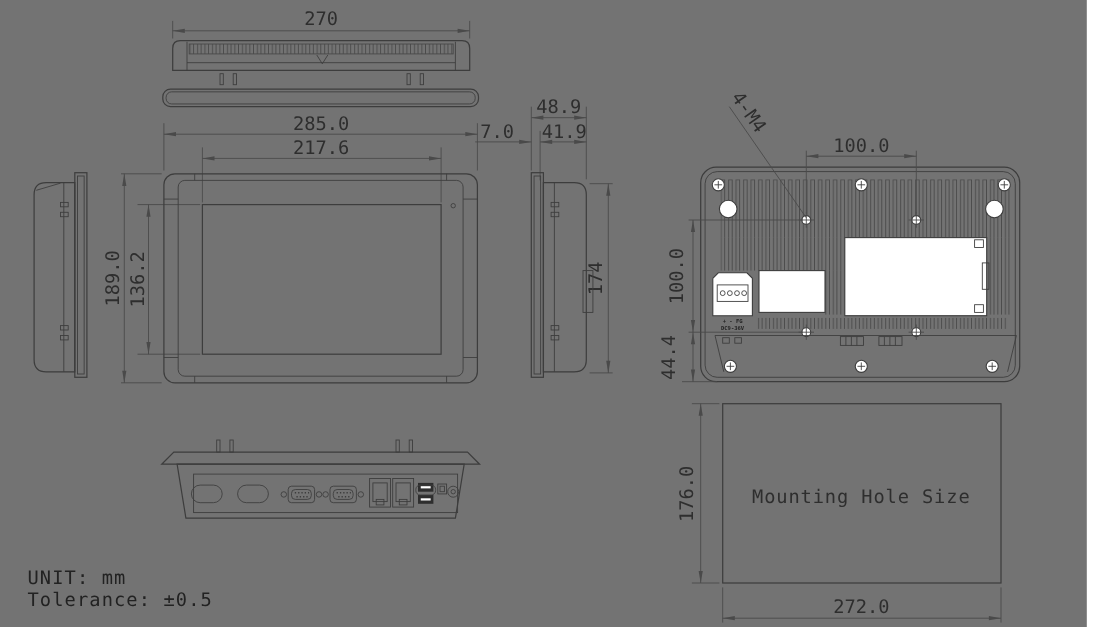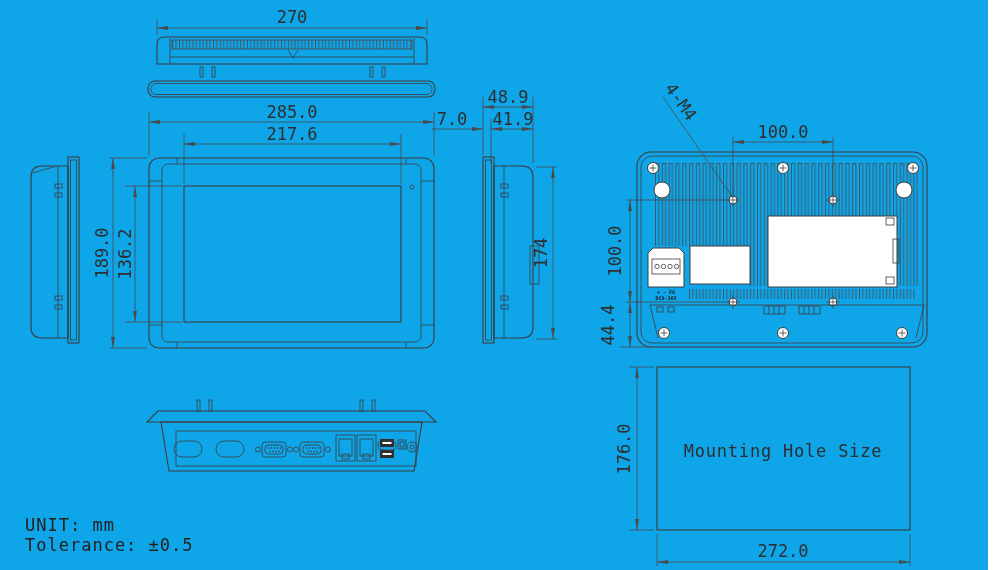--- a/index.html
+++ b/index.html
@@ -1,16 +1,16 @@
 <!DOCTYPE html>
 <html><head>
 <meta charset="utf-8">
 <style>
   html,body{margin:0;padding:0;background:#ffffff;}
-  .stage{width:988px;height:570px;position:relative;background:#0ea5e9;overflow:hidden;}
+  .stage{width:988px;height:570px;position:relative;background:#737373;overflow:hidden;}
   .ol{fill:none;stroke:#3d3d3d;stroke-width:1.1;}        
   .tl{fill:none;stroke:#3d3d3d;stroke-width:0.8;}        
   .dim{fill:none;stroke:#4a4a4a;stroke-width:0.8;}       
   .wf{fill:#ffffff;stroke:#3d3d3d;stroke-width:1;}       
   .dk{fill:#2e2e2e;stroke:none;}
   .dtxt{font-family:"DejaVu Sans Mono",monospace;font-size:17px;fill:#2e2e2e;stroke:none;}
   .ntxt{font-family:"DejaVu Sans Mono",monospace;font-size:17px;fill:#222;letter-spacing:1px;}
   .mtxt{font-family:"DejaVu Sans Mono",monospace;font-size:17px;fill:#2e2e2e;letter-spacing:0.8px;}
   .ptxt{font-family:"DejaVu Sans Mono",monospace;font-size:5px;font-weight:700;fill:#222;}
 </style>

